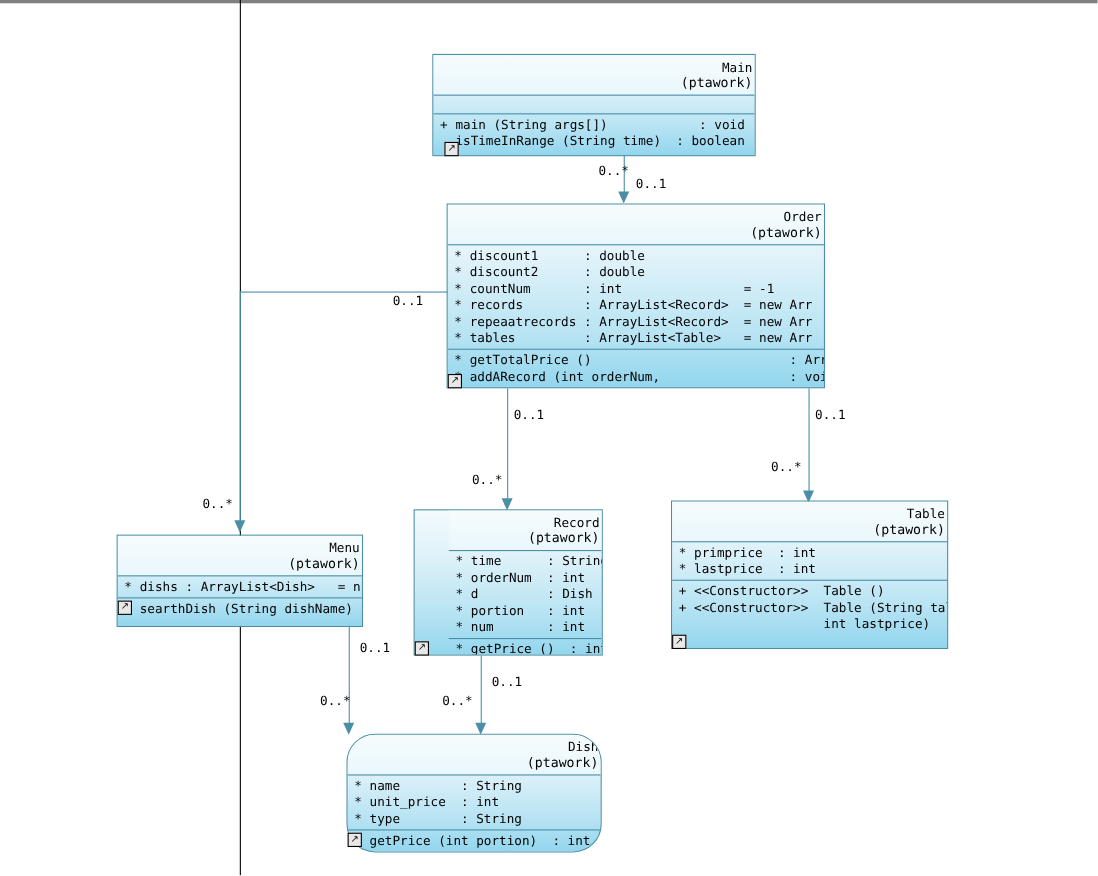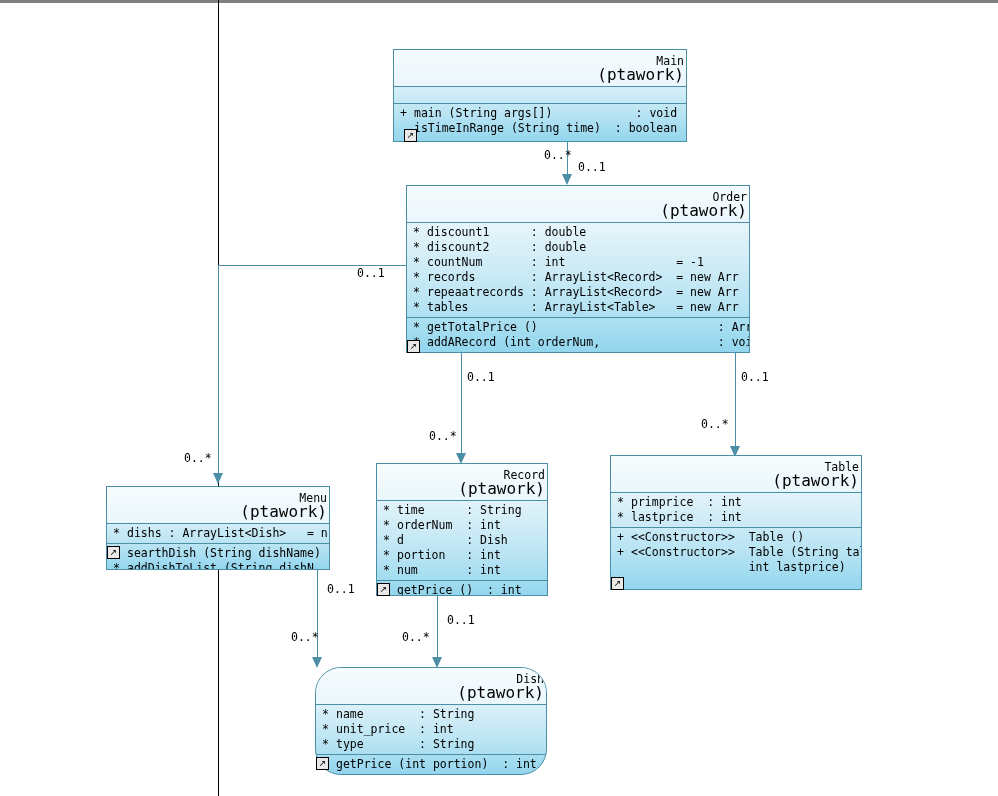--- a/index.html
+++ b/index.html
@@ -47,21 +47,21 @@
     color: #000;
   }
   .uml-head {
     text-align: right;
     padding: 4px 2px 4px 2px;
     border-bottom: 1px solid #4b8fa6;
     background: linear-gradient(to bottom, #f6fcfe 0%, #eaf7fc 100%);
     white-space: nowrap;
   }
   .uml-head .cls-name { display: block; font-size: 11.5px; line-height: 14px; }
-  .uml-head .cls-pkg  { display: block; font-size: 16px; line-height: 14px; }
+  .uml-head .cls-pkg  { display: block; font-size: 12px; line-height: 14px; }
 
   .uml-compartment {
     border-bottom: 1px solid #4b8fa6;
     padding: 2px 0 2px 0;
   }
   .uml-compartment:last-child { border-bottom: none; }
   .uml-compartment.empty { height: 16px; padding: 0; }
 
   .uml-row {
     display: block;
@@ -195,26 +195,25 @@
   <div class="uml-class" style="left:106px; top:486px; width:224px; height:84px;">
     <div class="uml-head">
       <span class="cls-name">Menu</span>
       <span class="cls-pkg">(ptawork)</span>
     </div>
     <div class="uml-compartment">
       <span class="uml-row"><span class="vis">*</span><span>dishs : ArrayList&lt;Dish&gt;   = n</span></span>
     </div>
     <div class="uml-compartment">
       <span class="uml-row"><span class="vis">*</span><span>searthDish (String dishName)</span></span>
-      <span class="uml-row"><span class="vis">*</span><span>addDishToList (String dishN</span></span>
     </div>
   </div>
   <div class="handle" style="left:107px; top:546px;">↗</div>
 
-  <div class="uml-class" style="left:376px; top:463px; width:172px; height:133px;">
+  <div class="uml-class" style="left:376px; top:463px; width:172px; height:133px;padding-left:31px;">
     <div class="uml-head">
       <span class="cls-name">Record</span>
       <span class="cls-pkg">(ptawork)</span>
     </div>
     <div class="uml-compartment">
       <span class="uml-row"><span class="vis">*</span><span>time      : String</span></span>
       <span class="uml-row"><span class="vis">*</span><span>orderNum  : int</span></span>
       <span class="uml-row"><span class="vis">*</span><span>d         : Dish</span></span>
       <span class="uml-row"><span class="vis">*</span><span>portion   : int</span></span>
       <span class="uml-row"><span class="vis">*</span><span>num       : int</span></span>

